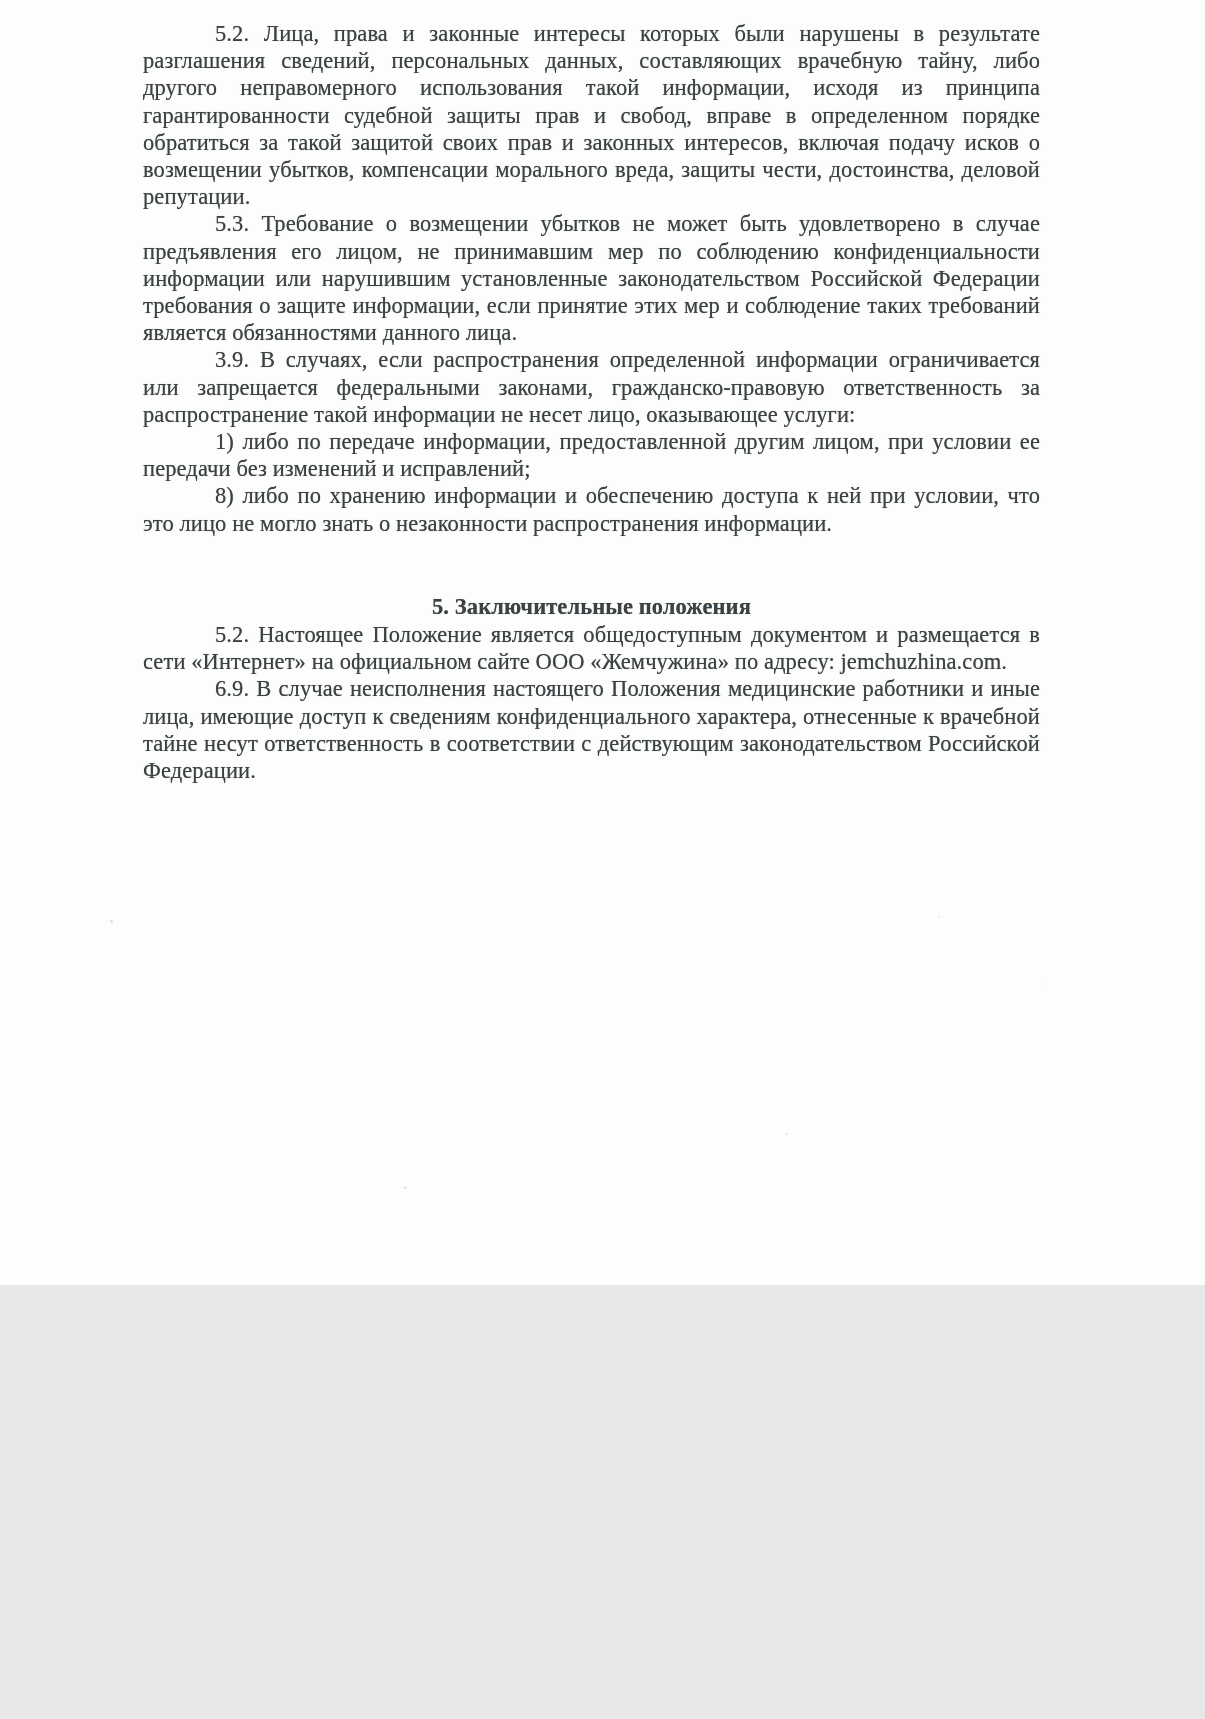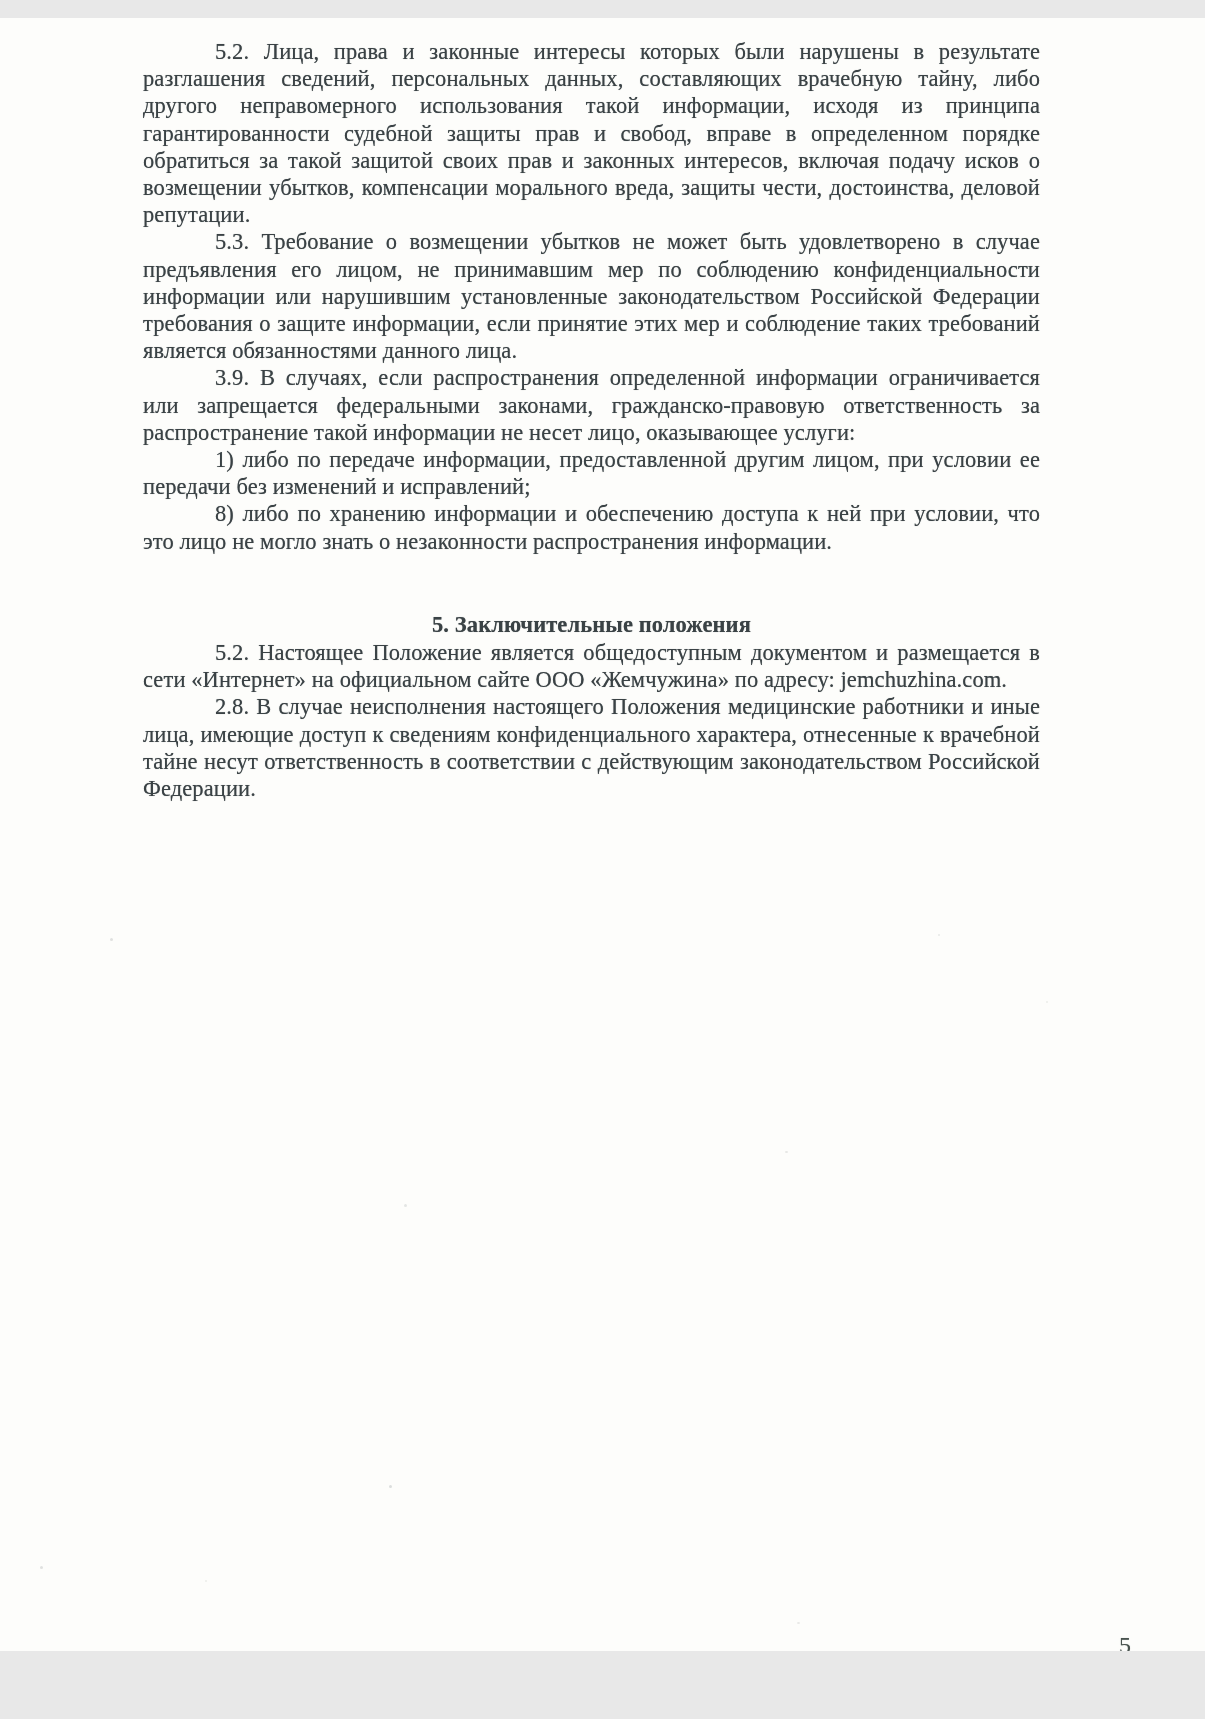--- a/index.html
+++ b/index.html
@@ -3,22 +3,22 @@
 <meta charset="utf-8">
 <style>
   :root{
     --ink:#3a4245;
     --paper:#fdfdfb;
   }
   html,body{margin:0;padding:0;background:#e8e8e8;}
   .page{
     position:relative;
     width:1205px;
-    height:1633px;
-    margin:18px auto;
+    height:1285px;
+    margin:0 auto;
     background:var(--paper);
     overflow:hidden;
     font-family:"Liberation Serif","DejaVu Serif",serif;
     color:var(--ink);
   }
   .textblock{
     position:absolute;
     left:143px;
     top:20px;
     width:897px;
@@ -67,21 +67,21 @@
     <p class="para">3.9.  В случаях, если распространения определенной информации ограничивается или запрещается федеральными законами, гражданско-правовую ответственность за распространение такой информации не несет лицо, оказывающее услуги:</p>
 
     <p class="para">1)  либо по передаче информации, предоставленной другим лицом, при условии ее передачи без изменений и исправлений;</p>
 
     <p class="para">8)  либо по хранению информации и обеспечению доступа к ней при условии, что это лицо не могло знать о незаконности распространения информации.</p>
 
     <p class="para heading">5.  Заключительные положения</p>
 
     <p class="para">5.2.  Настоящее Положение является общедоступным документом и размещается в сети «Интернет» на официальном сайте ООО «Жемчужина» по адресу: jemchuzhina.com.</p>
 
-    <p class="para">2.8.  В случае неисполнения настоящего Положения медицинские работники и иные лица, имеющие доступ к сведениям конфиденциального характера, отнесенные к врачебной тайне несут ответственность в соответствии с действующим законодательством Российской Федерации.</p>
+    <p class="para">6.9.  В случае неисполнения настоящего Положения медицинские работники и иные лица, имеющие доступ к сведениям конфиденциального характера, отнесенные к врачебной тайне несут ответственность в соответствии с действующим законодательством Российской Федерации.</p>
 
   </main>
 
   <div class="page-number">5</div>
 
   <div class="speck" style="left:110px;top:920px;width:3px;height:3px;opacity:.25;"></div>
   <div class="speck" style="left:938px;top:916px;width:2px;height:2px;opacity:.18;"></div>
   <div class="speck" style="left:1046px;top:983px;width:2px;height:2px;opacity:.15;"></div>
   <div class="speck" style="left:785px;top:1133px;width:3px;height:2px;opacity:.2;"></div>
   <div class="speck" style="left:404px;top:1186px;width:3px;height:3px;opacity:.22;"></div>

